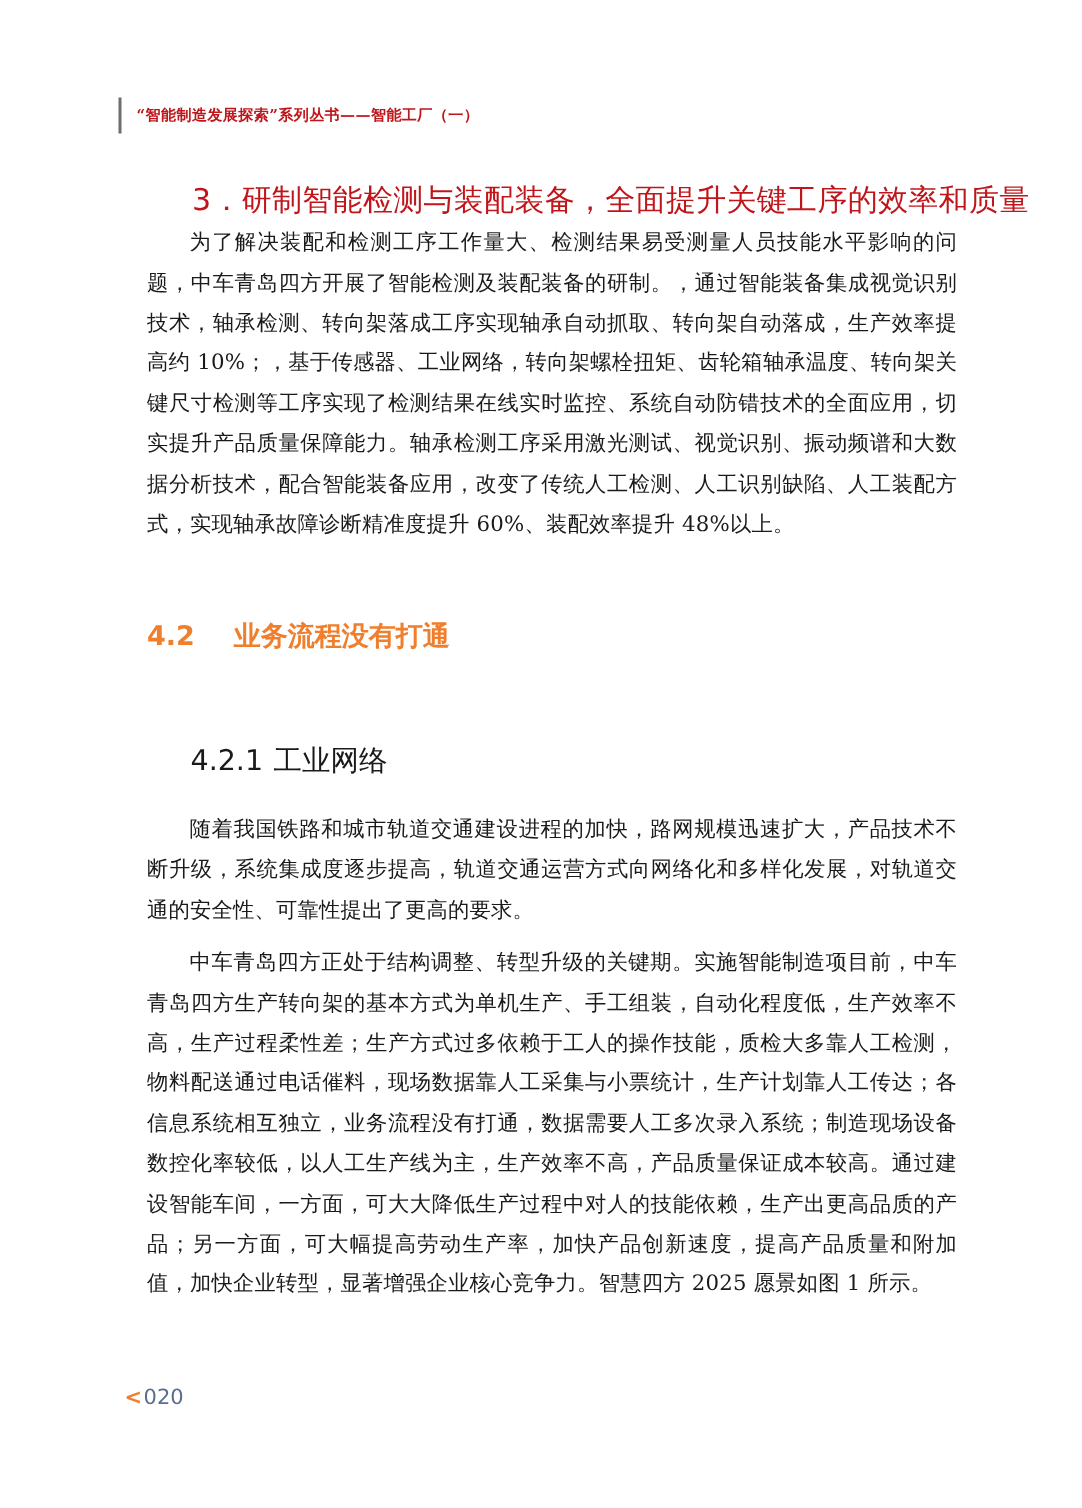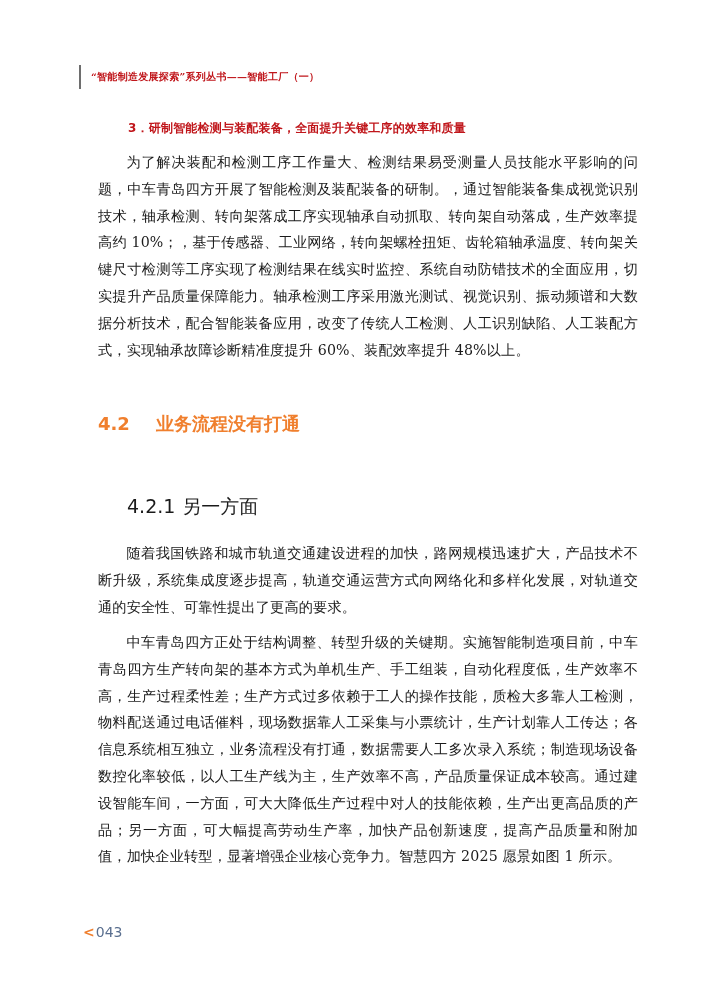--- a/index.html
+++ b/index.html
@@ -35,22 +35,22 @@
       font-size: 10px;
       color: #c0161b;
       letter-spacing: 0.3px;
       white-space: nowrap;
     }
     .sub-heading {
       position: absolute;
       left: 128px;
       top: 120px;
       font-family: "DejaVu Sans", "Liberation Sans", sans-serif;
-      font-weight: bold;
-      font-size: 12px;
+      font-weight: normal;
+      font-size: 20px;
       color: #c0161b;
       white-space: nowrap;
       letter-spacing: 0.2px;
     }
     .para {
       position: absolute;
       left: 98px;
       width: 540px;
       font-family: "DejaVu Serif", "Liberation Serif", serif;
       font-size: 14.2px;
@@ -120,23 +120,23 @@
 
 <p class="para p1">为了解决装配和检测工序工作量大、检测结果易受测量人员技能水平影响的问题，中车青岛四方开展了智能检测及装配装备的研制。，通过智能装备集成视觉识别技术，轴承检测、转向架落成工序实现轴承自动抓取、转向架自动落成，生产效率提高约 10%；，基于传感器、工业网络，转向架螺栓扭矩、齿轮箱轴承温度、转向架关键尺寸检测等工序实现了检测结果在线实时监控、系统自动防错技术的全面应用，切实提升产品质量保障能力。轴承检测工序采用激光测试、视觉识别、振动频谱和大数据分析技术，配合智能装备应用，改变了传统人工检测、人工识别缺陷、人工装配方式，实现轴承故障诊断精准度提升 60%、装配效率提升 48%以上。</p>
 
 <div class="section-title">
   <span class="num">4.2</span>
   <span class="ttl">业务流程没有打通</span>
 </div>
 
 <div class="subsection-title">
   <span class="num">4.2.1</span>
-  <span class="ttl">另一方面</span>
+  <span class="ttl">工业网络</span>
 </div>
 
 <p class="para p2">随着我国铁路和城市轨道交通建设进程的加快，路网规模迅速扩大，产品技术不断升级，系统集成度逐步提高，轨道交通运营方式向网络化和多样化发展，对轨道交通的安全性、可靠性提出了更高的要求。</p>
 
 <p class="para p3">中车青岛四方正处于结构调整、转型升级的关键期。实施智能制造项目前，中车青岛四方生产转向架的基本方式为单机生产、手工组装，自动化程度低，生产效率不高，生产过程柔性差；生产方式过多依赖于工人的操作技能，质检大多靠人工检测，物料配送通过电话催料，现场数据靠人工采集与小票统计，生产计划靠人工传达；各信息系统相互独立，业务流程没有打通，数据需要人工多次录入系统；制造现场设备数控化率较低，以人工生产线为主，生产效率不高，产品质量保证成本较高。通过建设智能车间，一方面，可大大降低生产过程中对人的技能依赖，生产出更高品质的产品；另一方面，可大幅提高劳动生产率，加快产品创新速度，提高产品质量和附加值，加快企业转型，显著增强企业核心竞争力。智慧四方 2025 愿景如图 1 所示。</p>
 
 <div class="page-number">
   <span class="chev">&lt;</span>
-  <span class="pg">043</span>
+  <span class="pg">020</span>
 </div>
 
 </body></html>

